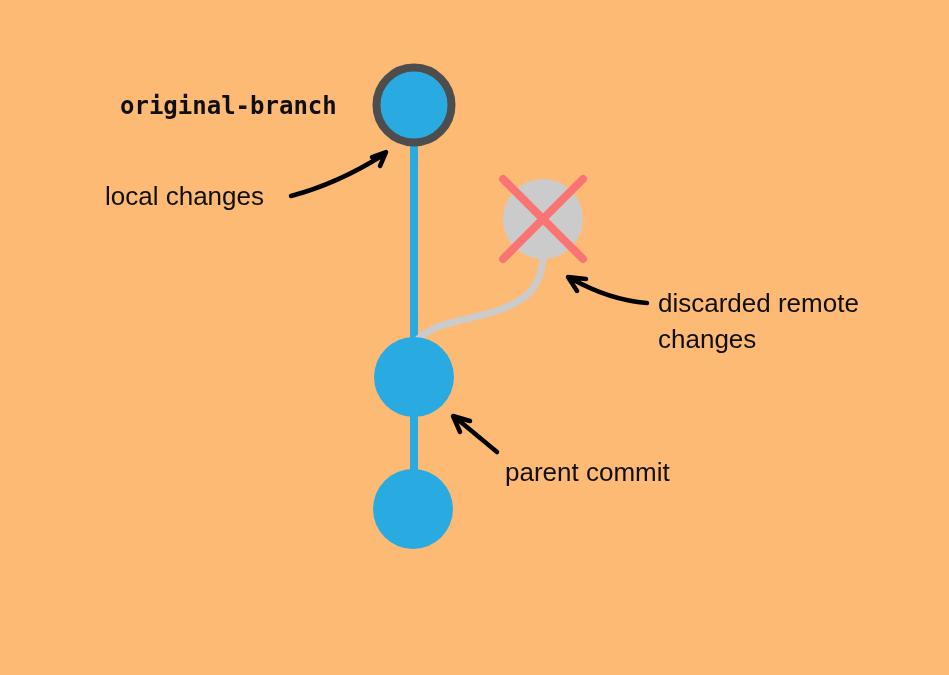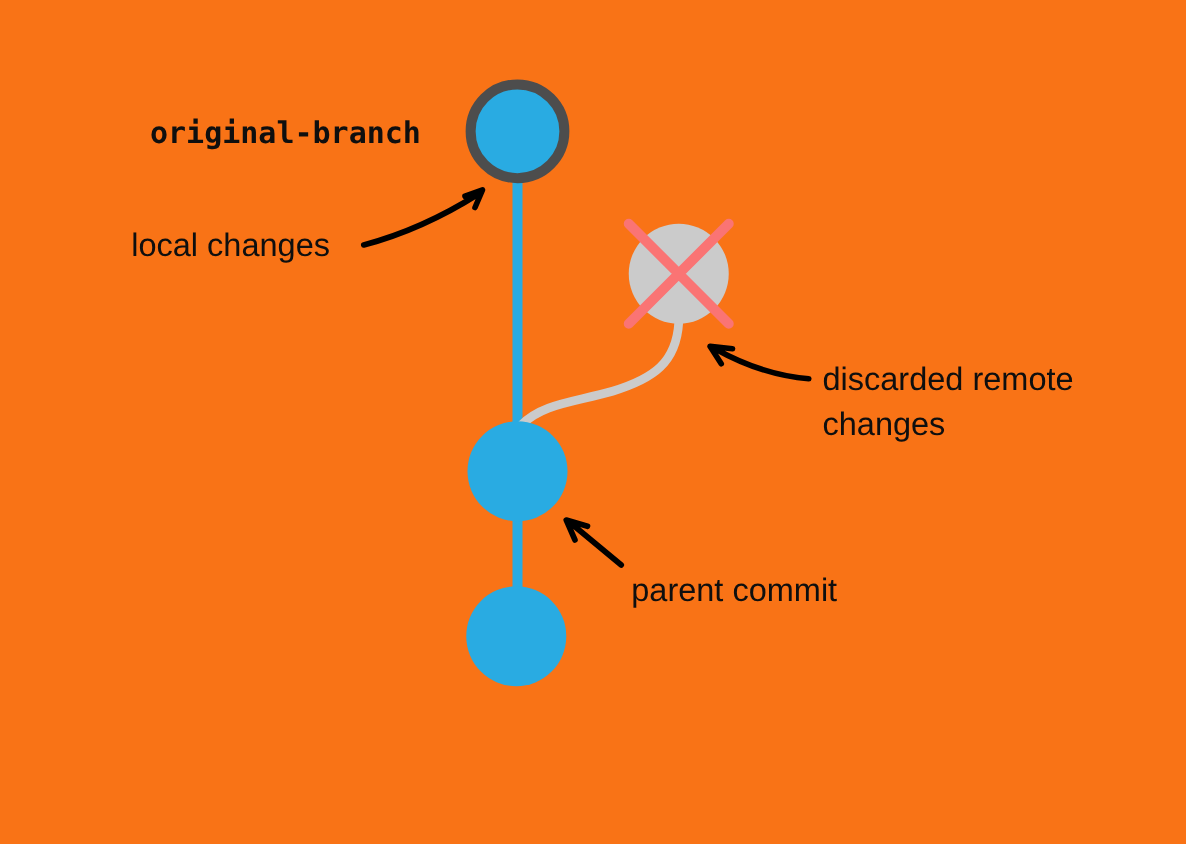--- a/index.html
+++ b/index.html
@@ -4,21 +4,21 @@
 <style>
   html, body {
     margin: 0;
     padding: 0;
     background: #FFFFFF;
   }
   .canvas {
     position: relative;
     width: 949px;
     height: 675px;
-    background: #f97316;
+    background: #fdba74;
     overflow: hidden;
   }
   svg { display: block; }
   .branch-label {
     font-family: "DejaVu Sans Mono", "Liberation Mono", monospace;
     font-size: 24px;
     font-weight: 600;
   }
   .annotation-label {
     font-family: "Liberation Sans", "DejaVu Sans", sans-serif;

